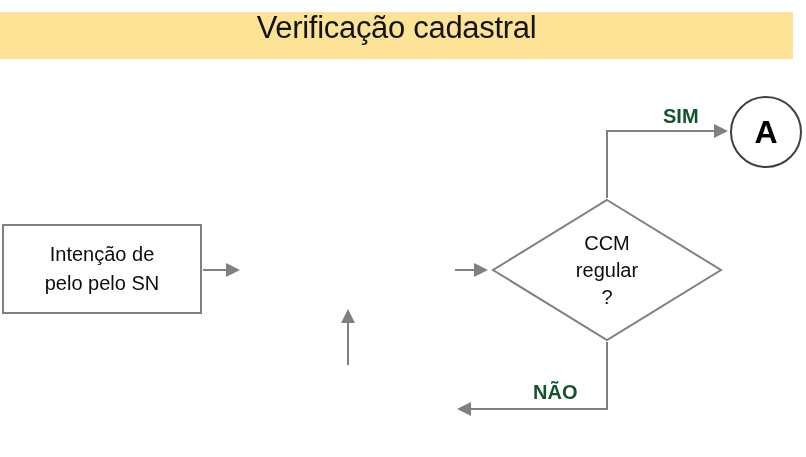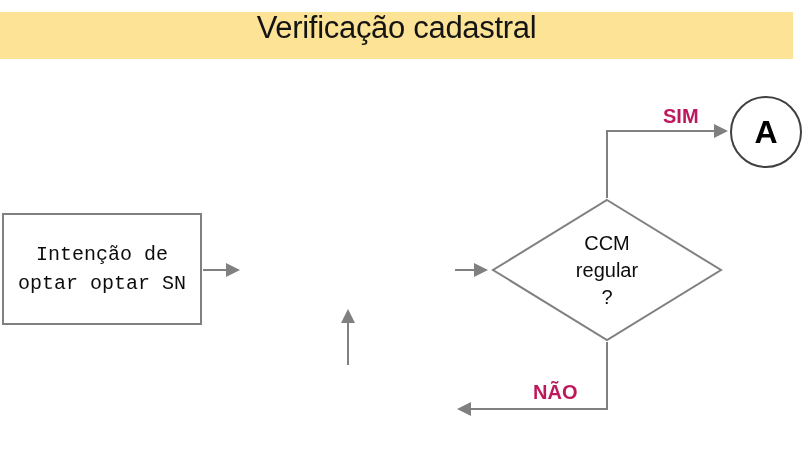--- a/index.html
+++ b/index.html
@@ -58,24 +58,23 @@
     text-align: center;
     font-size: 20px;
     line-height: 29px;
     color: #0d0d0d;
   }
   .node-box .ln { display: block; white-space: nowrap; }
   .node-box .bold { font-weight: bold; }
 
   #box-intencao {
     left: 2px;
-    top: 213px;
+    top: 224px;
     width: 200px;
-    height: 112px;
-    font-family: Liberation Mono, monospace;
+    height: 90px;
   }
   #box-verificar {
     left: 243px;
     top: 224px;
     width: 211px;
     height: 90px;
   }
   #box-regularizacao {
     left: 243px;
     top: 365px;
@@ -127,21 +126,21 @@
     font-size: 32px;
     font-weight: bold;
     color: #000000;
   }
 
   
   .edge-label {
     position: absolute;
     font-size: 20px;
     font-weight: bold;
-    color: #be185d;
+    color: #14532d;
     white-space: nowrap;
   }
   #label-sim { left: 663px; top: 105px; }
   #label-nao { left: 533px; top: 381px; text-align: center; }
 </style>
 </head>
 <body>
 
 <div id="canvas">
 
@@ -171,21 +170,21 @@
     <g>
       <line x1="348" y1="365" x2="348" y2="311" stroke="#808080" stroke-width="2" marker-end="url(#arrowhead)"></line>
     </g>
   </svg>
 
   <div class="title-band"></div>
   <div class="title-text">Verificação cadastral</div>
 
   <div class="node-box" id="box-intencao">
     <span class="ln">Intenção de</span>
-    <span class="ln">optar optar SN</span>
+    <span class="ln">pelo pelo SN</span>
   </div>
 
 
   <div id="diamond-wrap">
     <svg width="234" height="146">
       <polygon points="117,3 231,73 117,143 3,73" fill="#ffffff" stroke="#808080" stroke-width="2"></polygon>
     </svg>
     <div class="diamond-label">
       <span class="ln">CCM</span>
       <span class="ln">regular</span>

